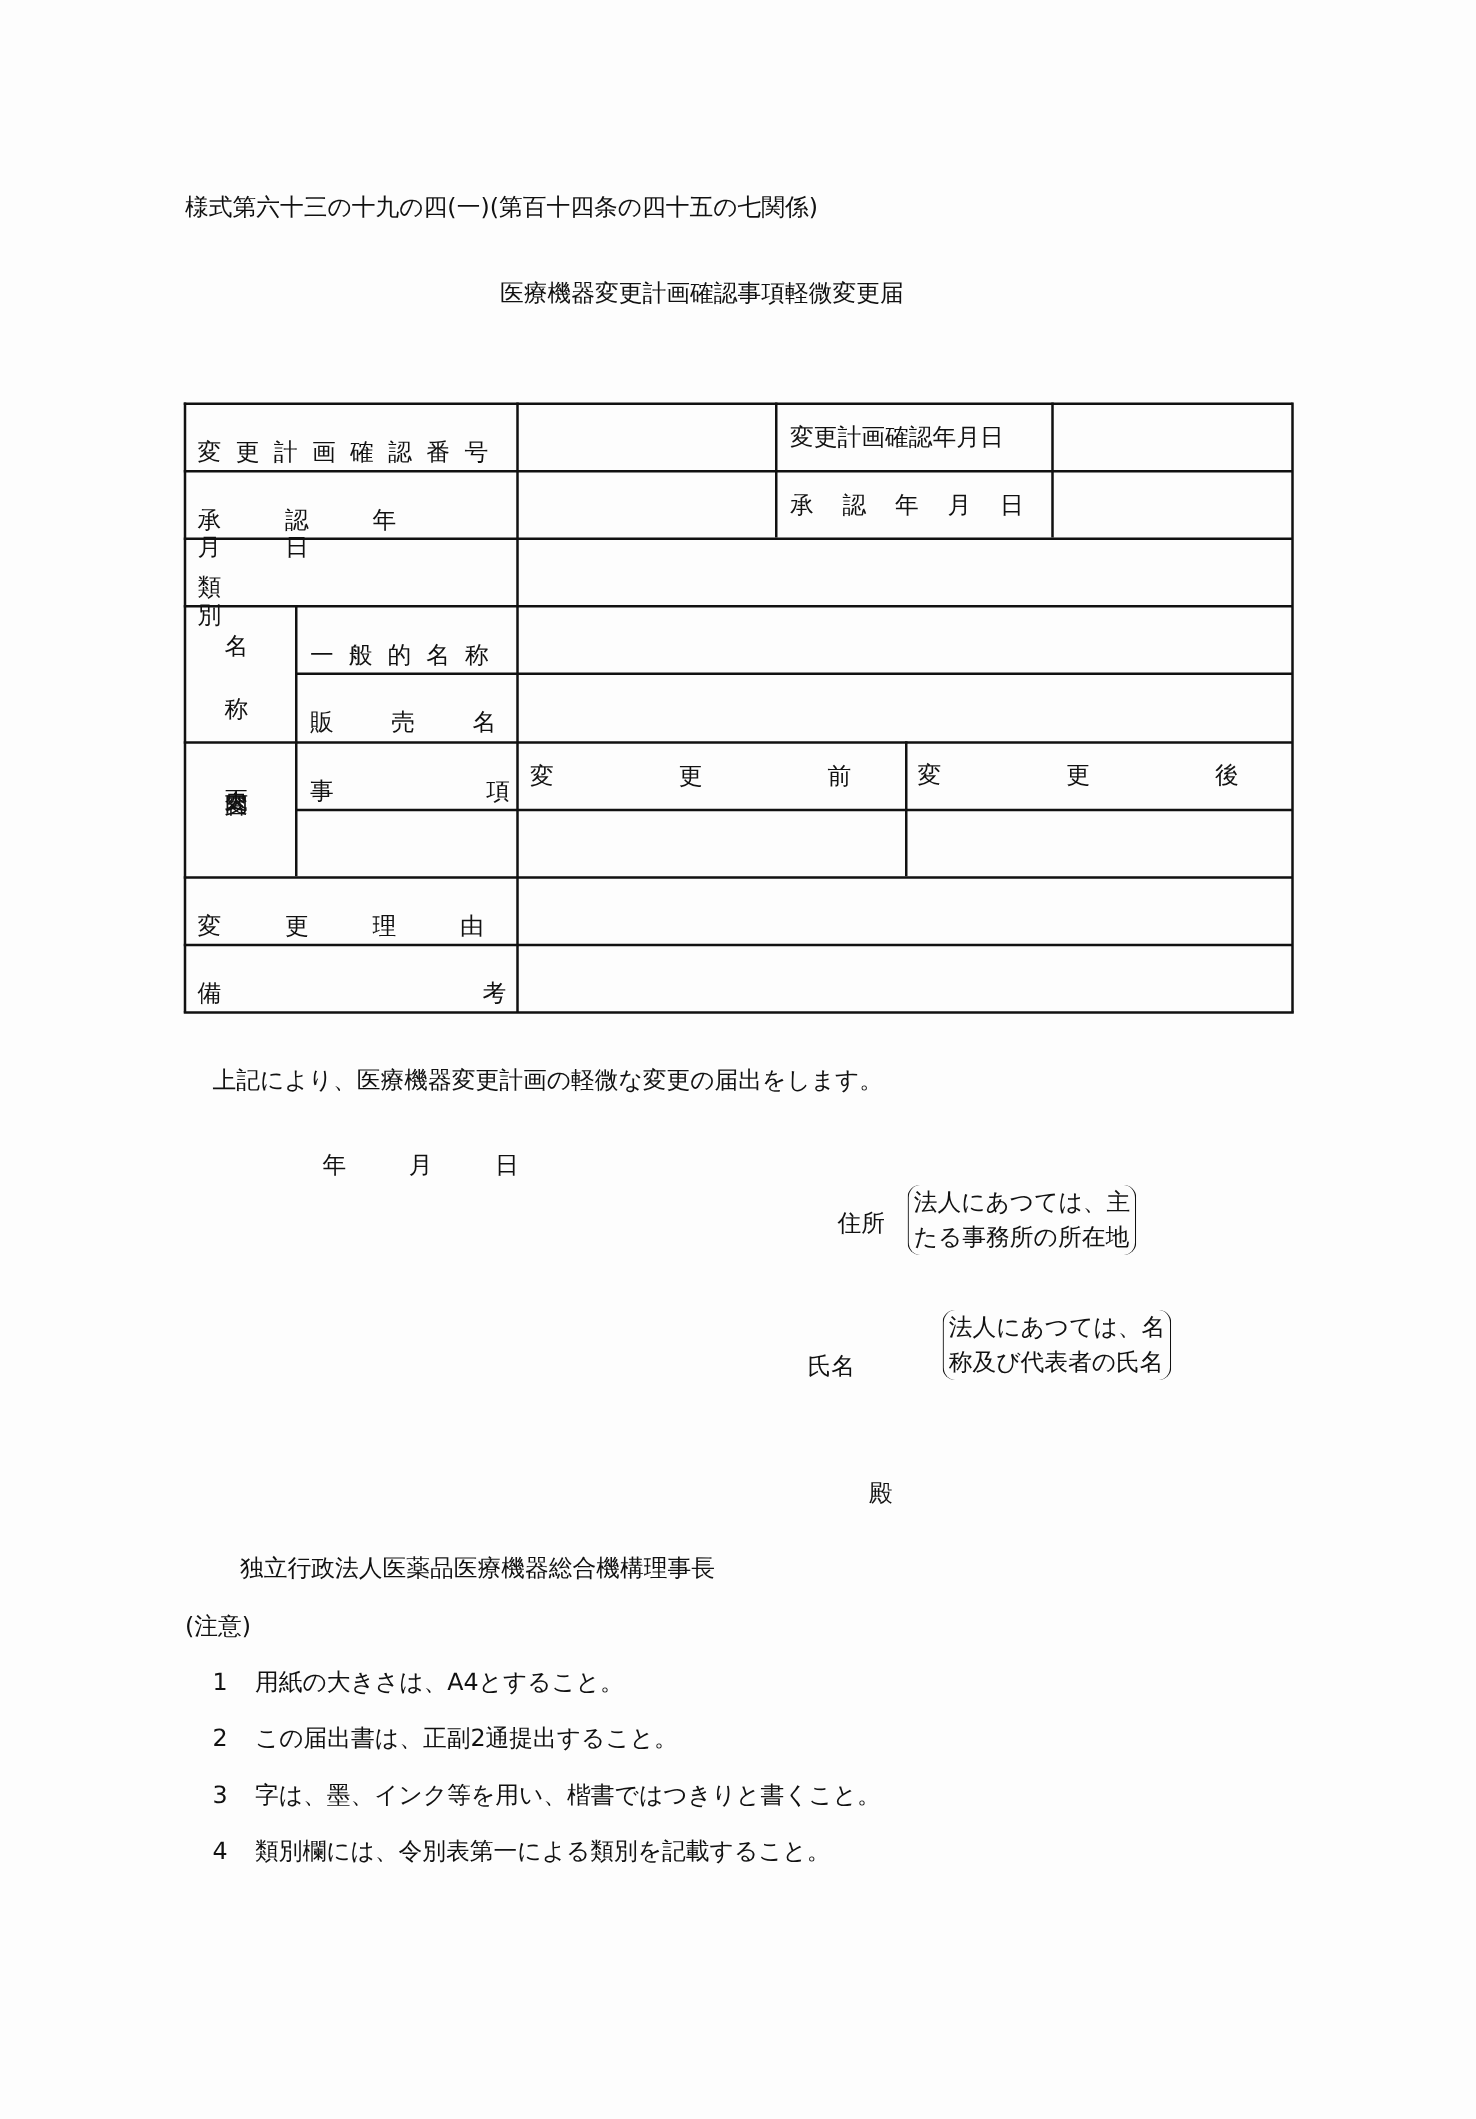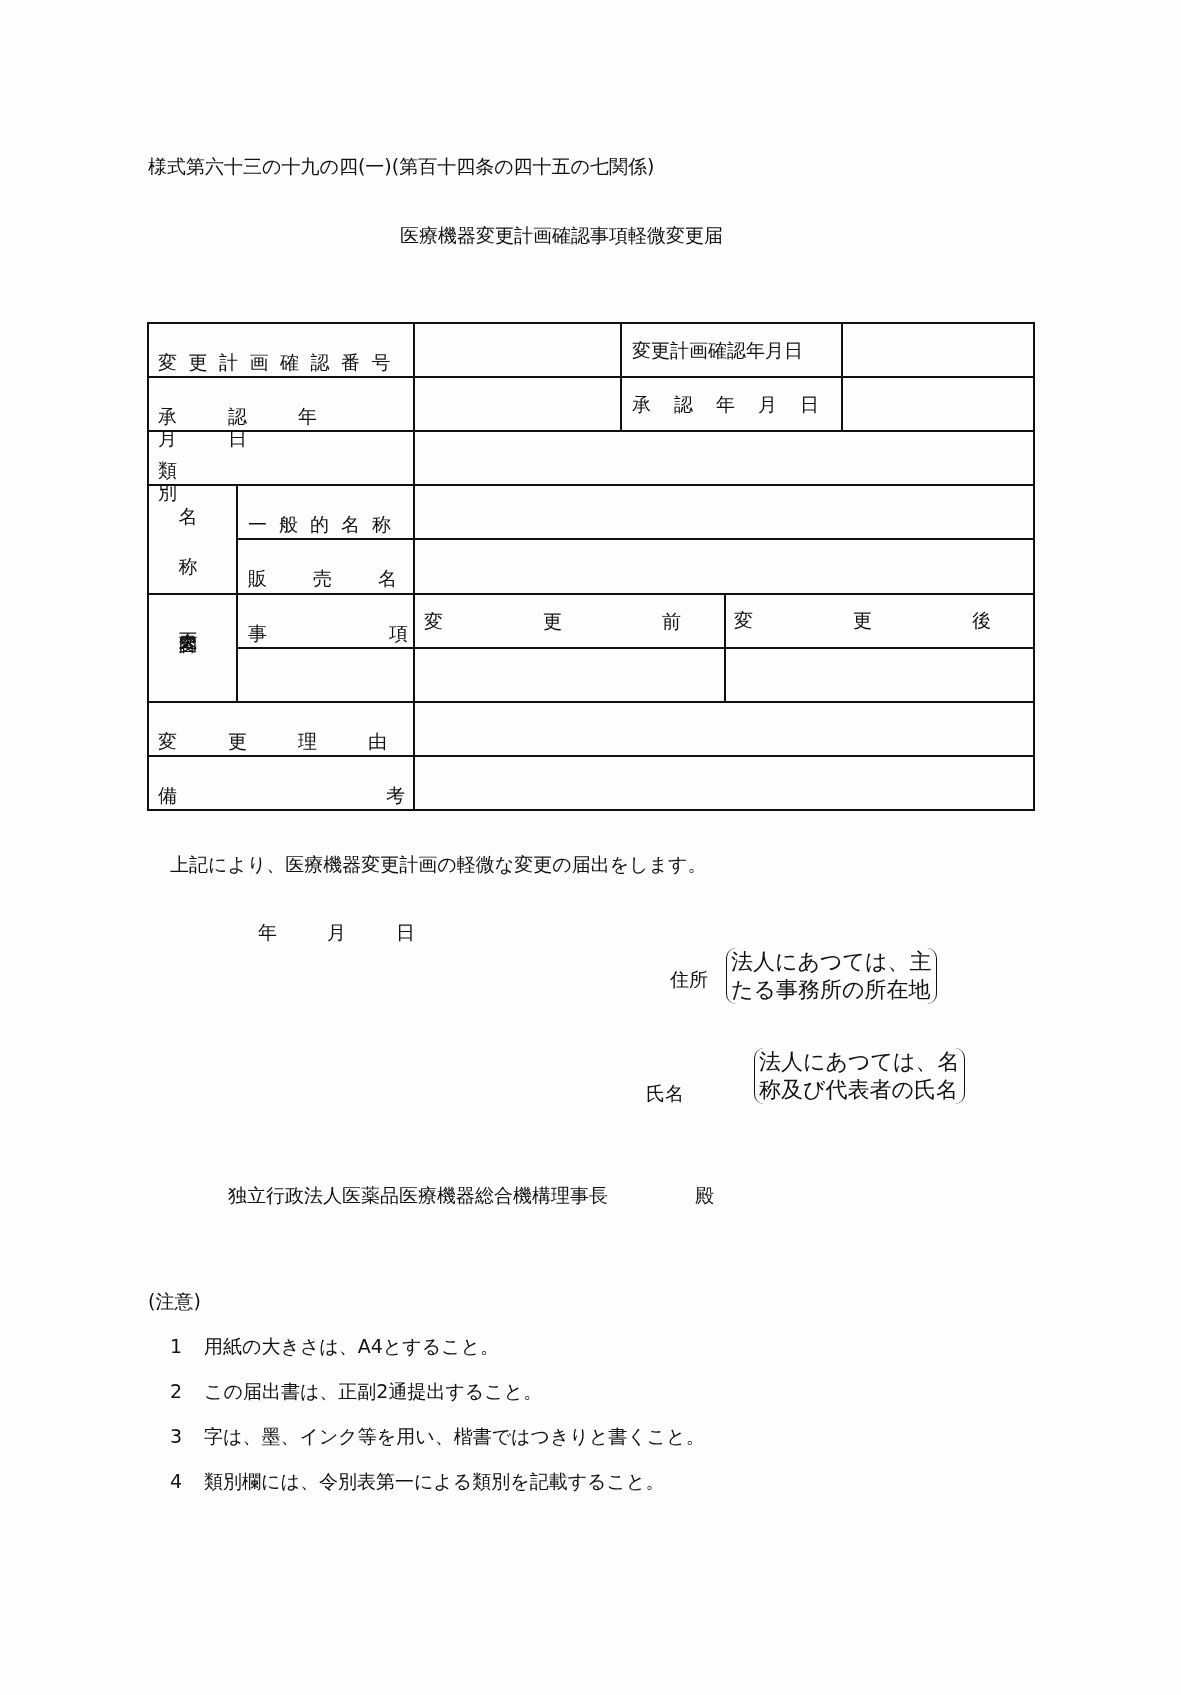--- a/index.html
+++ b/index.html
@@ -9,21 +9,21 @@
       color: #111; overflow: hidden;
     }
     .abs { position: absolute; white-space: nowrap; }
     .t18 { font-size: 19px; line-height: 22px; }
     .spread { display: flex; justify-content: space-between; }
     .line-h { position: absolute; height: 1.5px; background: #111; }
     .line-v { position: absolute; width: 1.5px; background: #111; }
     .cell-label { position: absolute; font-size: 19px; line-height: 22px; }
     .paren-box {
       position: absolute; border-left: 1.5px solid #111; border-right: 1.5px solid #111;
-      border-radius: 10px; padding: 0 4px; font-size: 22px; line-height: 28px;
+      border-radius: 10px; padding: 0 4px; font-size: 19px; line-height: 28px;
     }
     .note-num { display: inline-block; width: 34px; }
   </style>
 </head>
 <body>
 
 <div class="abs t18" style="left:148px; top:155px;">様式第六十三の十九の四(一)(第百十四条の四十五の七関係)</div>
 <div class="abs t18" style="left:400px; top:224px;">医療機器変更計画確認事項軽微変更届</div>
 
 <div>
@@ -122,21 +122,21 @@
 </div>
 <div class="abs" style="left:520px; top:948px; width:140px; height:56px;"></div>
 
 <div class="abs t18" style="left:646px; top:1082px;">氏名</div>
 <div class="paren-box" style="left:726px; top:1048px;margin-left:28px;">
   <div>法人にあつては、名</div>
   <div>称及び代表者の氏名</div>
 </div>
 <div class="abs" style="left:520px; top:1048px; width:120px; height:56px;"></div>
 
-<div class="abs t18" style="left:192px; top:1184px;margin-left:36px;">独立行政法人医薬品医療機器総合機構理事長</div>
+<div class="abs t18" style="left:192px; top:1244px;">独立行政法人医薬品医療機器総合機構理事長</div>
 <div class="abs t18" style="left:695px; top:1184px;">殿</div>
 
 <div class="abs t18" style="left:148px; top:1290px;text-align:right;">(注意)</div>
 <div class="abs t18" style="left:170px; top:1335px;">
   <span class="note-num">1</span><span>用紙の大きさは、A4とすること。</span>
 </div>
 <div class="abs t18" style="left:170px; top:1380px;">
   <span class="note-num">2</span><span>この届出書は、正副2通提出すること。</span>
 </div>
 <div class="abs t18" style="left:170px; top:1425px;">

